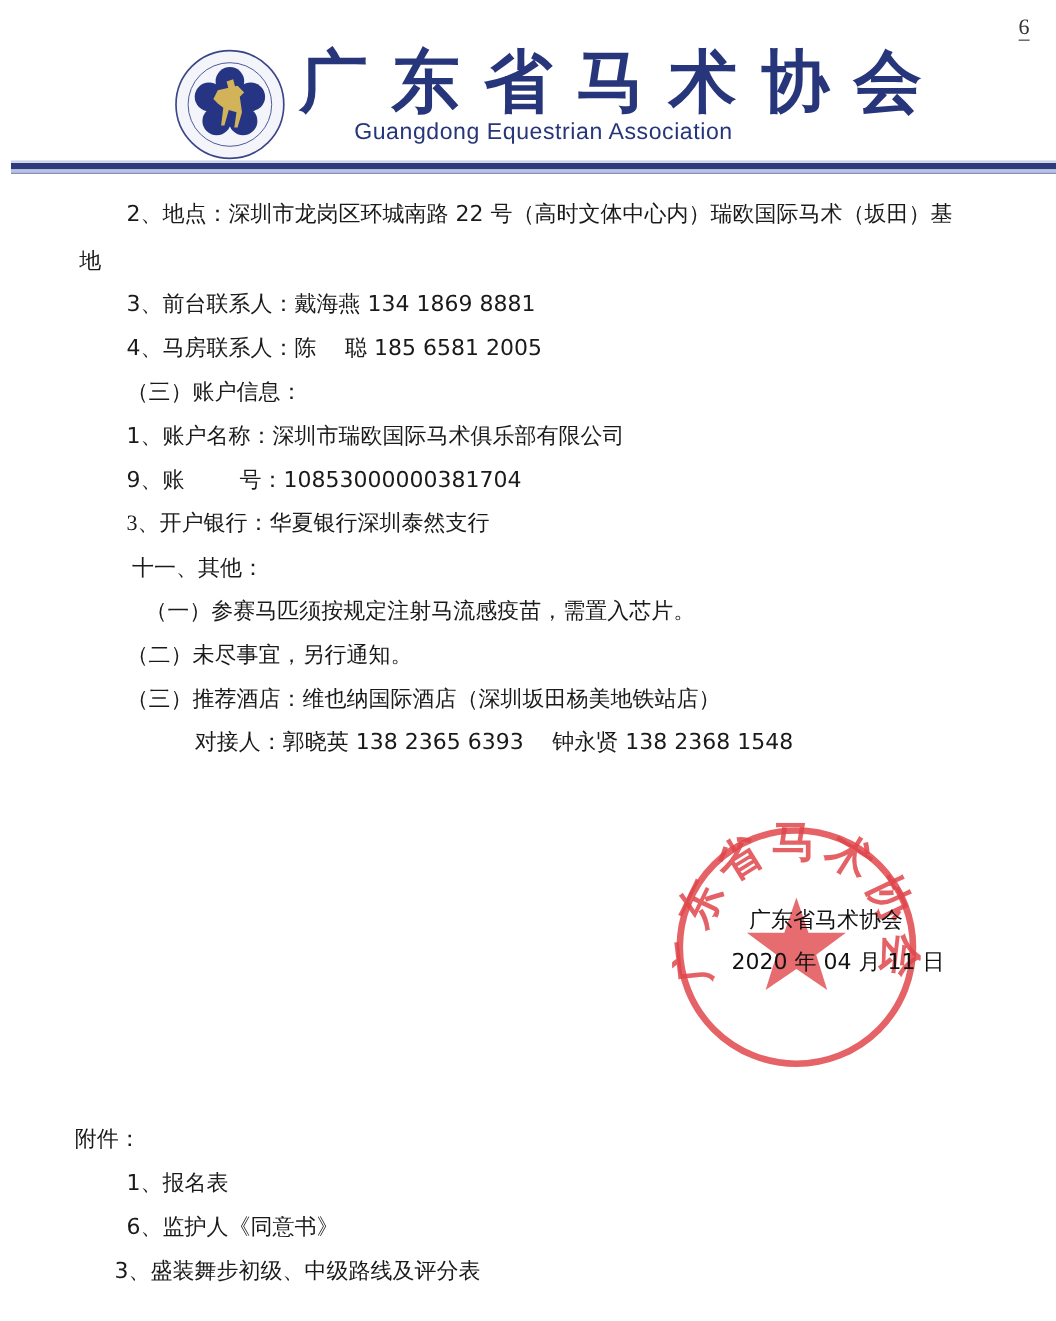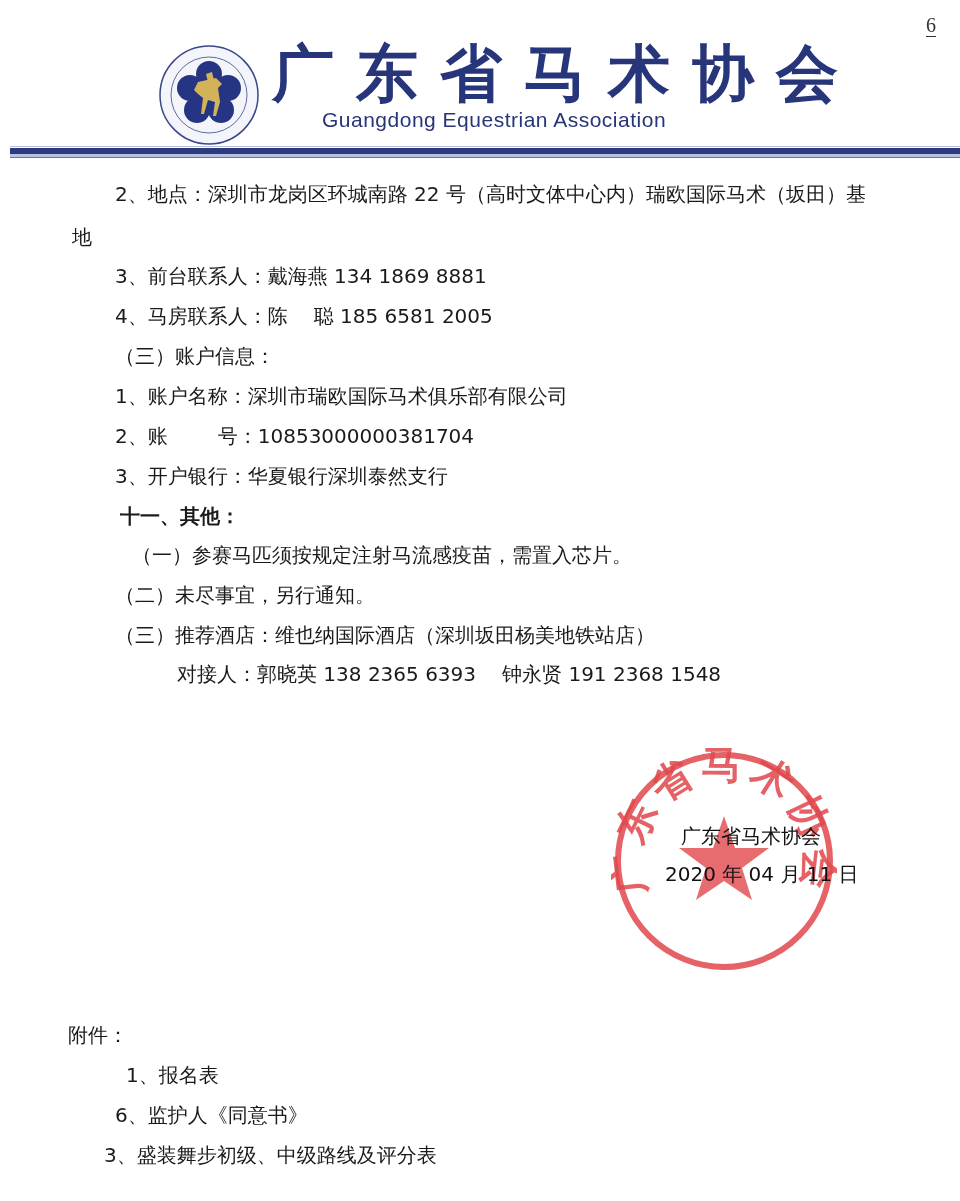--- a/index.html
+++ b/index.html
@@ -13,21 +13,21 @@
               font-size: 62px; font-weight: bold; color: #27357a; letter-spacing: 22px; line-height: 72px; white-space: nowrap; }
   .title-en { position: absolute; left: 322px; top: 108px; font-family: Liberation Sans, sans-serif;
               font-size: 21px; color: #27357a; letter-spacing: 0.5px; line-height: 24px; white-space: nowrap; }
   .rule { position: absolute; left: 10px; top: 146px; width: 950px; height: 12px; }
   .rule .thick { position: absolute; left: 0; top: 2px; width: 100%; height: 6px; background: #2d3a7c; }
   .rule .thin1 { position: absolute; left: 0; top: 0; width: 100%; height: 1px; background: #b5bfe0; }
   .rule .thin2 { position: absolute; left: 0; top: 8px; width: 100%; height: 3px; background: #b8c2e6; }
   .rule .thin3 { position: absolute; left: 0; top: 11px; width: 100%; height: 1px; background: #6b74a8; }
 
   .line { position: absolute; font-size: 20px; line-height: 26px; white-space: nowrap; color: #1a1a1a; }
-  .bold { font-weight: bold; }
+  .bold { font-weight: normal; }
   .gap { display: inline-block; width: 26px; }
   .gap2 { display: inline-block; width: 50px; }
 
   .stamp { position: absolute; left: 611px; top: 748px; width: 226px; height: 226px; }
   .sig { position: absolute; font-size: 20px; line-height: 26px; white-space: nowrap; color: #111; }
 </style>
 </head>
 <body>
 
 <div class="page-num">6</div>
@@ -62,41 +62,41 @@
 </div>
 <div class="line" style="left:72px; top:224px;">地</div>
 <div class="line" style="left:115px; top:263px;">3、前台联系人：戴海燕 134 1869 8881</div>
 <div class="line" style="left:115px; top:303px;">
   <span>4、马房联系人：陈</span><span class="gap"></span><span>聪 185 6581 2005</span>
 </div>
 
 <div class="line" style="left:115px; top:343px;">（三）账户信息：</div>
 <div class="line" style="left:115px; top:383px;">1、账户名称：深圳市瑞欧国际马术俱乐部有限公司</div>
 <div class="line" style="left:115px; top:423px;">
-  <span>2、账</span><span class="gap2"></span><span>号：10853000000381704</span>
+  <span>9、账</span><span class="gap2"></span><span>号：10853000000381704</span>
 </div>
-<div class="line" style="left:115px; top:463px;">3、开户银行：华夏银行深圳泰然支行</div>
+<div class="line" style="left:115px; top:463px;font-family:Liberation Serif, serif;">3、开户银行：华夏银行深圳泰然支行</div>
 
 <div class="line bold" style="left:120px; top:503px;">十一、其他：</div>
 <div class="line" style="left:132px; top:542px;">（一）参赛马匹须按规定注射马流感疫苗，需置入芯片。</div>
 <div class="line" style="left:115px; top:582px;">（二）未尽事宜，另行通知。</div>
 <div class="line" style="left:115px; top:622px;">（三）推荐酒店：维也纳国际酒店（深圳坂田杨美地铁站店）</div>
 <div class="line" style="left:177px; top:661px;">
-  <span>对接人：郭晓英 138 2365 6393</span><span class="gap"></span><span>钟永贤 191 2368 1548</span>
+  <span>对接人：郭晓英 138 2365 6393</span><span class="gap"></span><span>钟永贤 138 2368 1548</span>
 </div>
 
 <svg class="stamp" viewBox="0 0 226 226">
   <defs>
     <path id="arc" d="M 40 150 A 82 82 0 1 1 186 150"></path>
   </defs>
   <circle cx="113" cy="113" r="106" fill="none" stroke="#e0474c" stroke-width="6" opacity="0.85"></circle>
   <text font-family="DejaVu Serif, serif" font-size="40" font-weight="bold" fill="#e0474c" opacity="0.85" letter-spacing="6">
     <textPath href="#arc" startOffset="2%">广东省马术协会</textPath>
   </text>
   <polygon points="113,68 124,100 158,100 131,120 141,152 113,133 85,152 95,120 68,100 102,100" fill="#e0474c" opacity="0.8"></polygon>
 </svg>
 <div class="sig" style="left:681px; top:823px;">广东省马术协会</div>
 <div class="sig" style="left:665px; top:861px;">2020 年 04 月 11 日</div>
 
 <div class="line" style="left:68px; top:1022px;">附件：</div>
-<div class="line" style="left:126px; top:1062px;">1、报名表</div>
+<div class="line" style="left:115px; top:1062px;">1、报名表</div>
 <div class="line" style="left:115px; top:1102px;">6、监护人《同意书》</div>
 <div class="line" style="left:104px; top:1142px;">3、盛装舞步初级、中级路线及评分表</div>
 
 </body></html>

